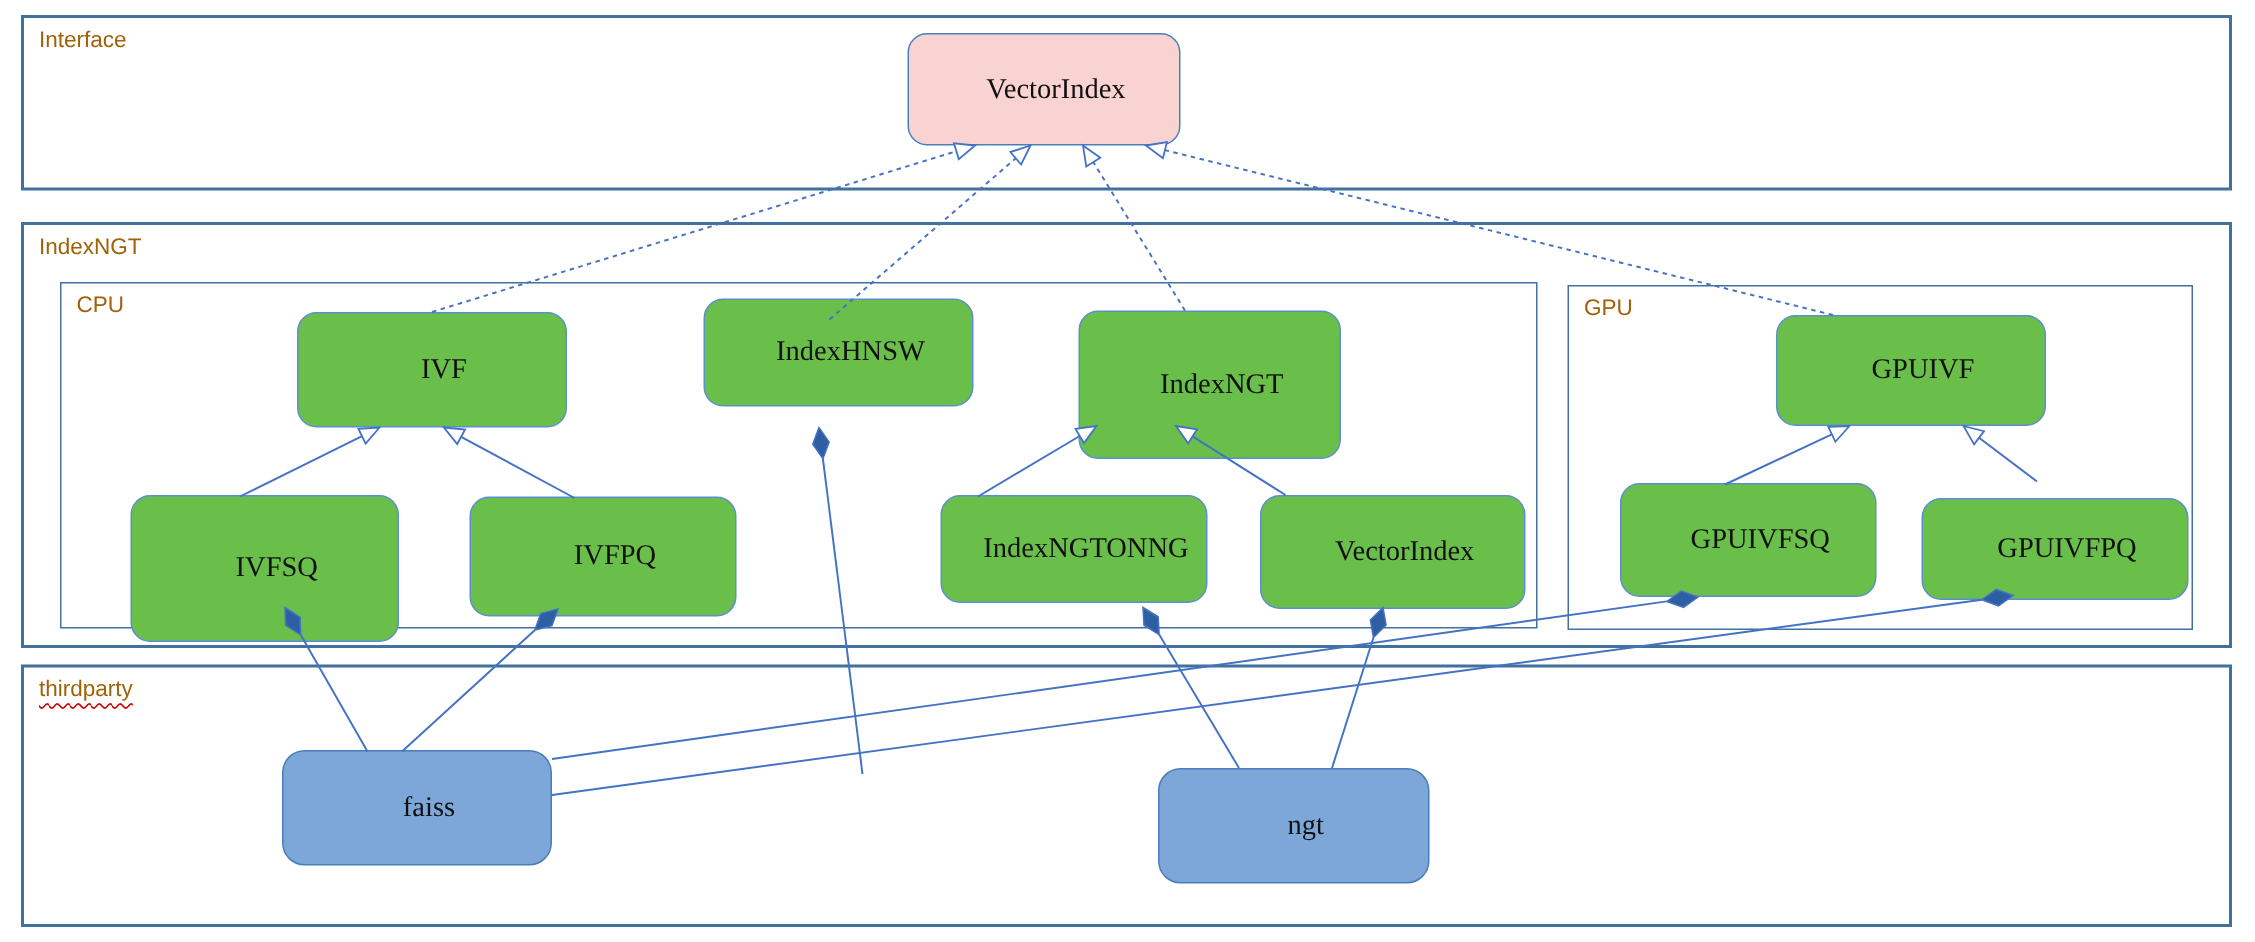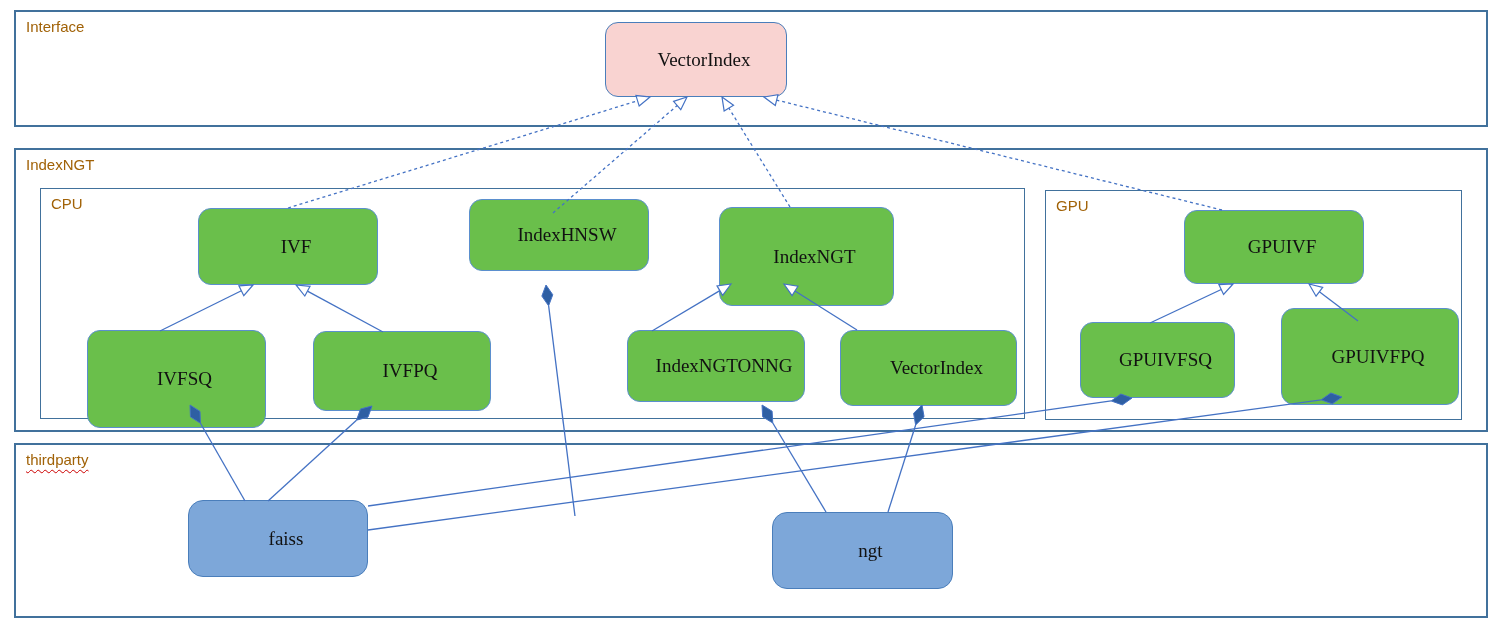--- a/index.html
+++ b/index.html
@@ -100,25 +100,25 @@
   </div>
 
   <div class="node green" style="left:613px;top:330px;width:178px;height:72px">
     <span>IndexNGTONNG</span>
   </div>
 
   <div class="node green" style="left:826px;top:330px;width:177px;height:76px">
     <span>VectorIndex</span>
   </div>
 
-  <div class="node green" style="left:1066px;top:322px;width:155px;height:76px">
+  <div class="node green" style="left:1066px;top:322px;width:171px;height:76px">
     <span>GPUIVFSQ</span>
   </div>
 
-  <div class="node green" style="left:1267px;top:308px;width:178px;height:97px">
+  <div class="node green" style="left:1267px;top:332px;width:178px;height:68px">
     <span>GPUIVFPQ</span>
   </div>
 
   <div class="node blue" style="left:188px;top:500px;width:180px;height:77px">
     <span>faiss</span>
   </div>
 
 
   <div class="node blue" style="left:772px;top:512px;width:181px;height:77px">
     <span>ngt</span>

